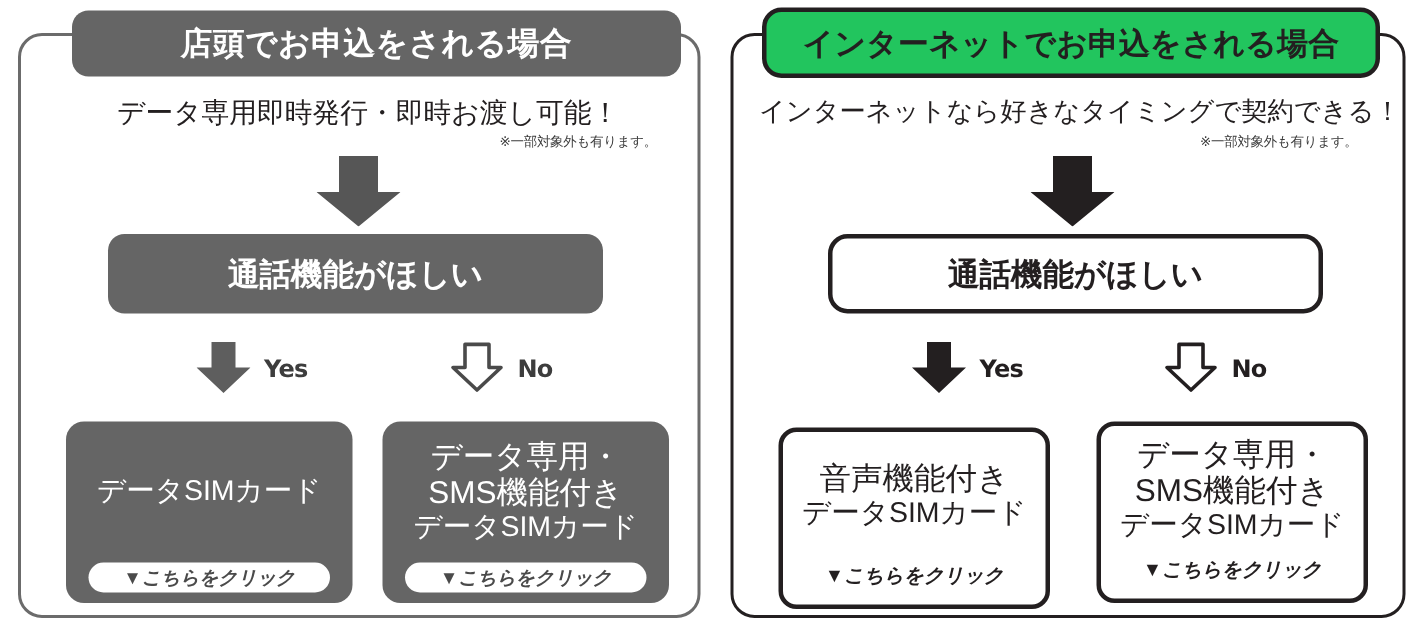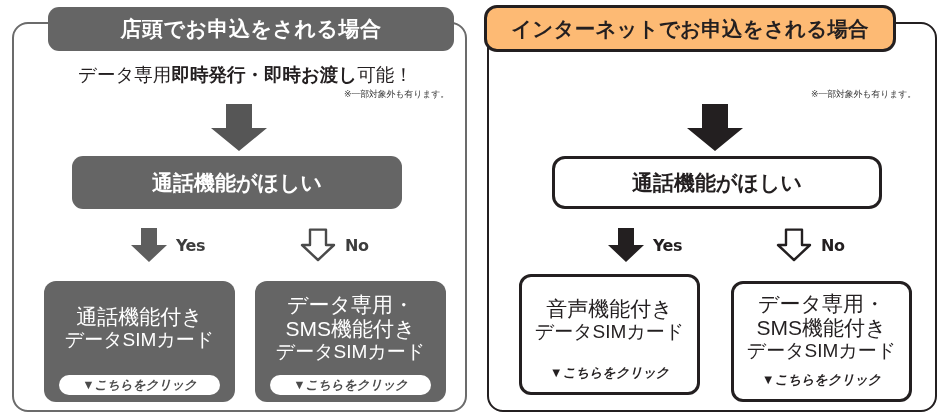--- a/index.html
+++ b/index.html
@@ -29,36 +29,36 @@
     position:absolute;box-sizing:border-box;
     display:flex;align-items:center;justify-content:center;
     text-align:center;font-weight:bold;white-space:nowrap;
   }
   .hdr.left{
     left:48px;top:7px;width:406px;height:44px;
     background:#656565;border-radius:11px;
     color:#ffffff;font-size:21px;letter-spacing:.5px;
   }
   .hdr.right{
-    left:484px;top:5px;width:412px;height:47px;
-    background:#fdba74;border:3.5px solid #231f20;border-radius:13px;
+    left:508px;top:5px;width:412px;height:47px;
+    background:#22c55e;border:3.5px solid #231f20;border-radius:13px;
     color:#231f20;font-size:20.5px;letter-spacing:.2px;
   }
 
   
   .tag{
     position:absolute;white-space:nowrap;color:#231f20;
     font-size:18.5px;
   }
   .tag.left{left:78px;top:62px;}
   .tag.right{left:506px;top:62px;font-size:17.5px;}
-  .tag .em{font-weight:bold;margin-top:48px;}
+  .tag .em{font-weight:normal;margin-top:48px;}
   .note{
     position:absolute;white-space:nowrap;color:#3a3a3a;
-    font-size:9px;letter-spacing:-0.2px;margin-left:11px;
+    font-size:9px;letter-spacing:-0.2px;
   }
   .note.left{left:333px;top:88px;}
   .note.right{left:800px;top:88px;}
 
   
   .bigarrow{position:absolute;width:56px;height:47px;}
   .bigarrow.left{left:211px;top:104px;}
   .bigarrow.right{left:687px;top:104px;}
 
   
@@ -96,21 +96,21 @@
   
   .card{
     position:absolute;box-sizing:border-box;
     display:flex;flex-direction:column;align-items:center;
     border-radius:12px;
   }
   .card.gray{background:#656565;color:#ffffff;}
   .card.outline{background:#ffffff;border:3px solid #231f20;color:#231f20;}
   .card.c1{left:44px;  top:281px;width:191px;height:121px;}
   .card.c2{left:255px; top:281px;width:191px;height:121px;}
-  .card.c3{left:519px; top:274px;width:181px;height:121px;}
+  .card.c3{left:519px; top:285px;width:181px;height:121px;}
   .card.c4{left:731px; top:281px;width:181px;height:121px;}
 
   .card .lines{
     flex:1;width:100%;display:flex;flex-direction:column;
     align-items:center;justify-content:center;
     line-height:1.14;white-space:nowrap;
   }
   .card .ln{display:block;}
   .card .ln.big{font-size:21px;}
   .card .ln.mid{font-size:19px;}
@@ -160,39 +160,41 @@
 
   <div class="branch l-no">
     <svg class="smallarrow" viewBox="0 0 36 34">
       <path d="M10 1.6 H26 V17 H34 L18 32 L2 17 H10 Z" fill="#ffffff" stroke="#4a4a4a" stroke-width="2.4" stroke-linejoin="round"></path>
     </svg>
     <span class="lbl">No</span>
   </div>
 
   <div class="card gray c1">
     <div class="lines">
-      <span class="ln big">通話機能付き</span>
       <span class="ln mid">データSIMカード</span>
     </div>
     <div class="pill">▼こちらをクリック</div>
   </div>
 
   <div class="card gray c2">
     <div class="lines">
       <span class="ln big">データ専用・</span>
       <span class="ln big">SMS機能付き</span>
       <span class="ln mid">データSIMカード</span>
     </div>
     <div class="pill">▼こちらをクリック</div>
   </div>
 
   <div class="panel right"></div>
 
   <div class="hdr right">インターネットでお申込をされる場合</div>
 
+  <div class="tag right">
+    <span>インターネットなら</span><span class="em">好きなタイミングで契約</span><span>できる！</span>
+  </div>
 
   <div class="note right">※一部対象外も有ります。</div>
 
   <svg class="bigarrow right" viewBox="0 0 56 47">
     <path d="M15 0 H41 V24 H56 L28 47 L0 24 H15 Z" fill="#231f20"></path>
   </svg>
 
   <div class="decision right">通話機能がほしい</div>
 
   <div class="branch r-yes">

